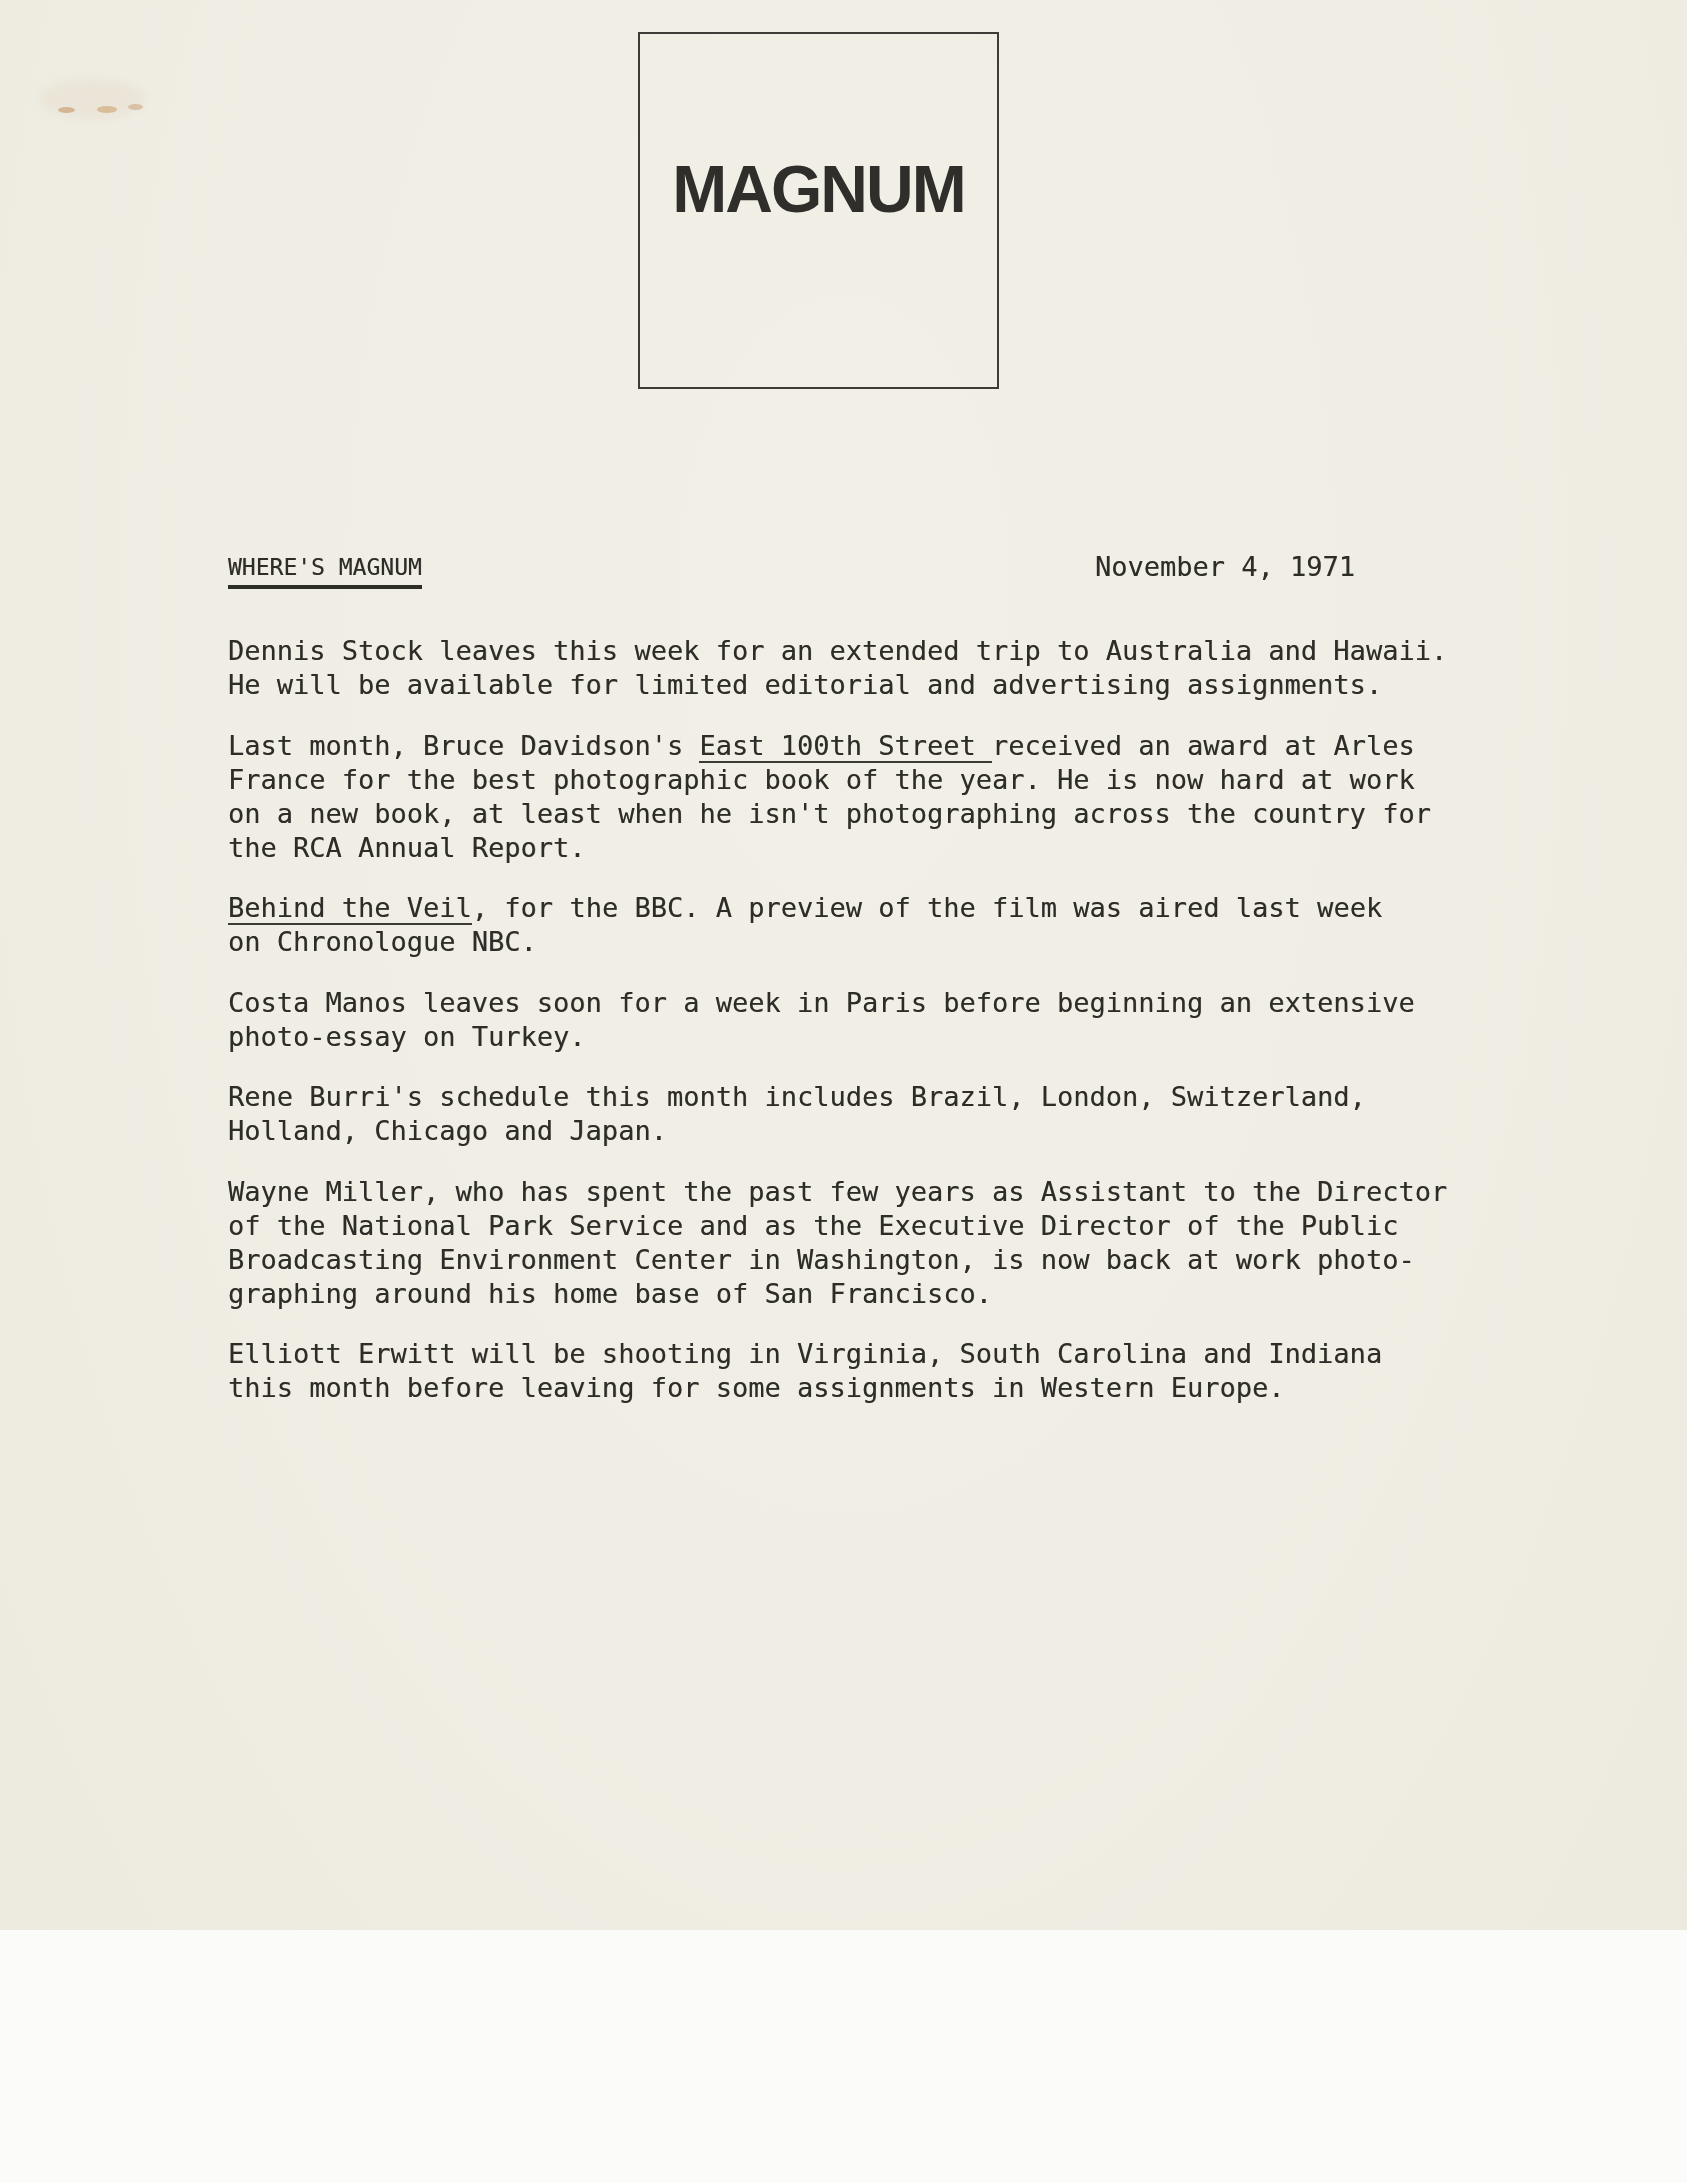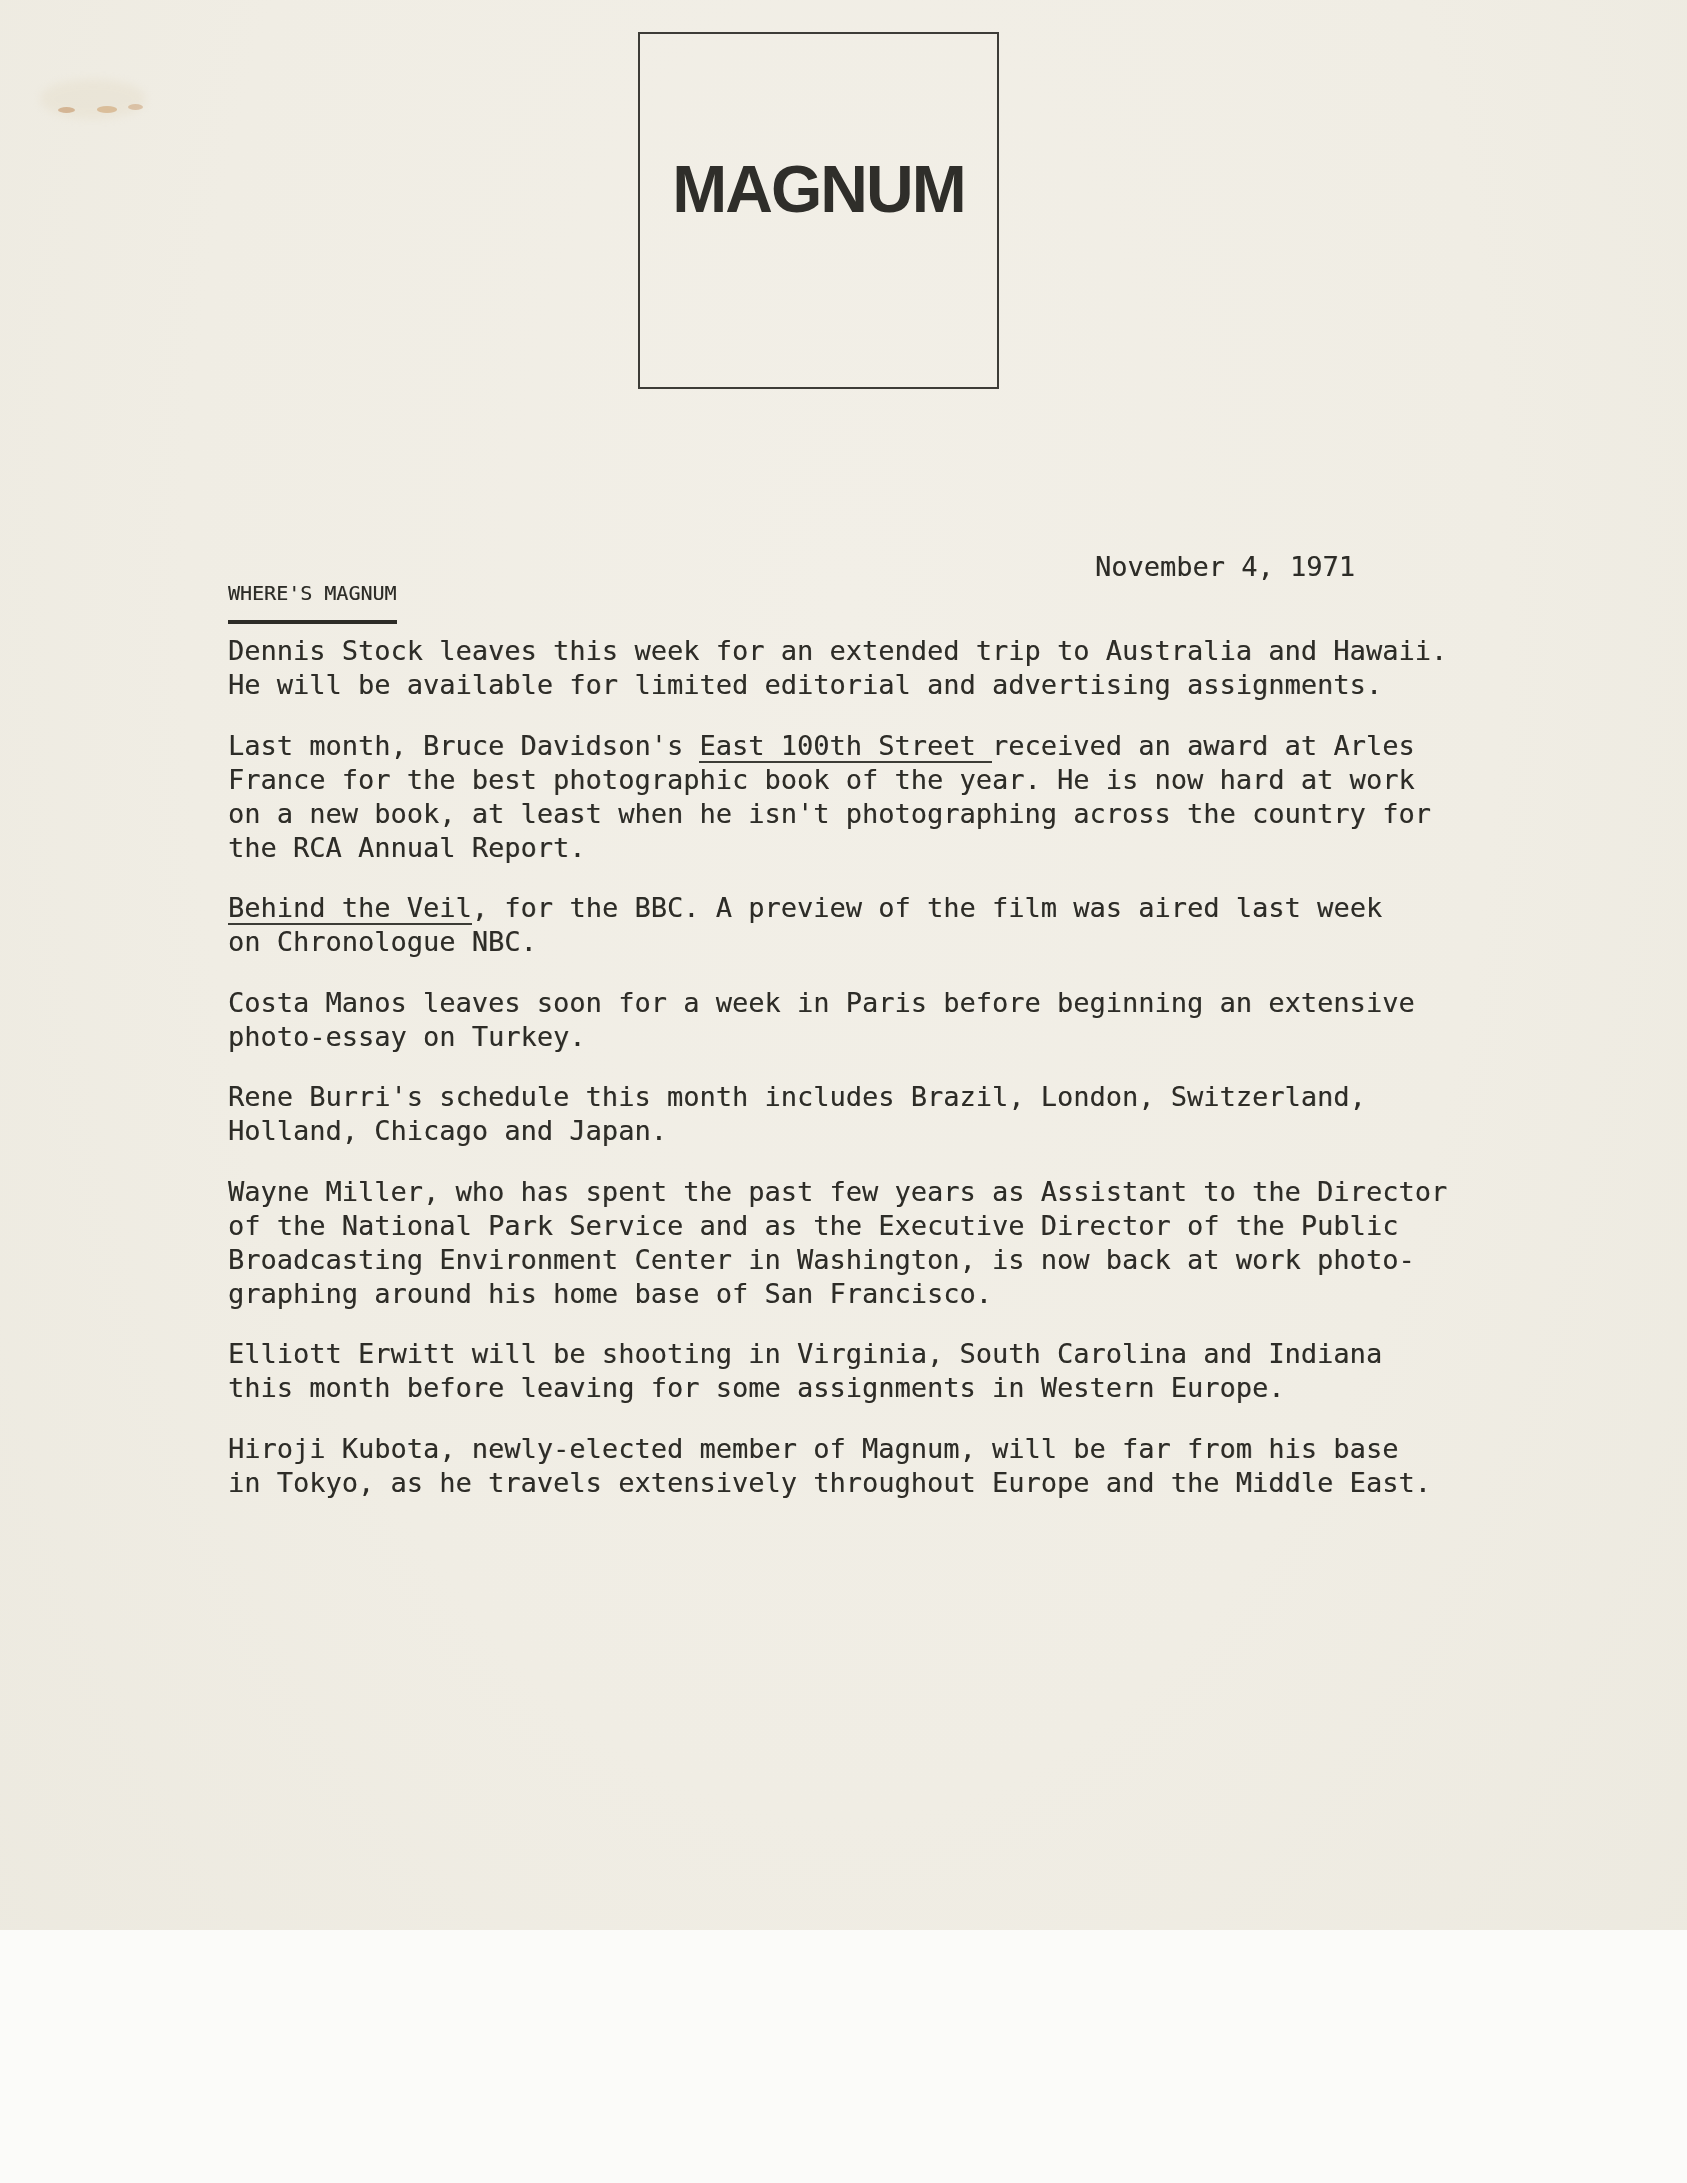--- a/index.html
+++ b/index.html
@@ -53,24 +53,23 @@
   .letterhead b{font-weight:bold;}
   
   .content{
     position:absolute;left:228px;top:550px;width:1260px;
     color:var(--ink);
     text-shadow:0.3px 0.3px 0.3px rgba(45,44,39,0.45);
   }
   .title-row{position:relative;height:50px;margin-bottom:34px;}
   .title{
     display:inline-block;
-    font-size:20px;line-height:34px;
+    font-size:23px;line-height:34px;
     border-bottom:4px solid var(--ink);
-    padding-bottom:10px;
-    margin-top:26px;
+    padding-bottom:1px;
   }
   .date{
     position:absolute;left:867px;top:0;
     font-size:27px;line-height:34px;
   }
   .para{
     font-size:27px;line-height:34px;
     white-space:pre-wrap;
     margin:0 0 26.5px 0;
   }
@@ -123,21 +122,19 @@
           <p class="para"><span>Costa Manos leaves soon for a week in Paris before beginning an extensive
 photo-essay on Turkey.</span></p>
           <p class="para"><span>Rene Burri's schedule this month includes Brazil, London, Switzerland,
 Holland, Chicago and Japan.</span></p>
           <p class="para"><span>Wayne Miller, who has spent the past few years as Assistant to the Director
 of the National Park Service and as the Executive Director of the Public
 Broadcasting Environment Center in Washington, is now back at work photo-
 graphing around his home base of San Francisco.</span></p>
           <p class="para"><span>Elliott Erwitt will be shooting in Virginia, South Carolina and Indiana
 this month before leaving for some assignments in Western Europe.</span></p>
-          <p class="para"><span>Hiroji Kubota, newly-elected member of Magnum, will be far from his base
-in Tokyo, as he travels extensively throughout Europe and the Middle East.</span></p>
         </div>
     </div>
 
     <div class="scratch"></div>
   </div>
 </div>
 
 
 </body></html>

